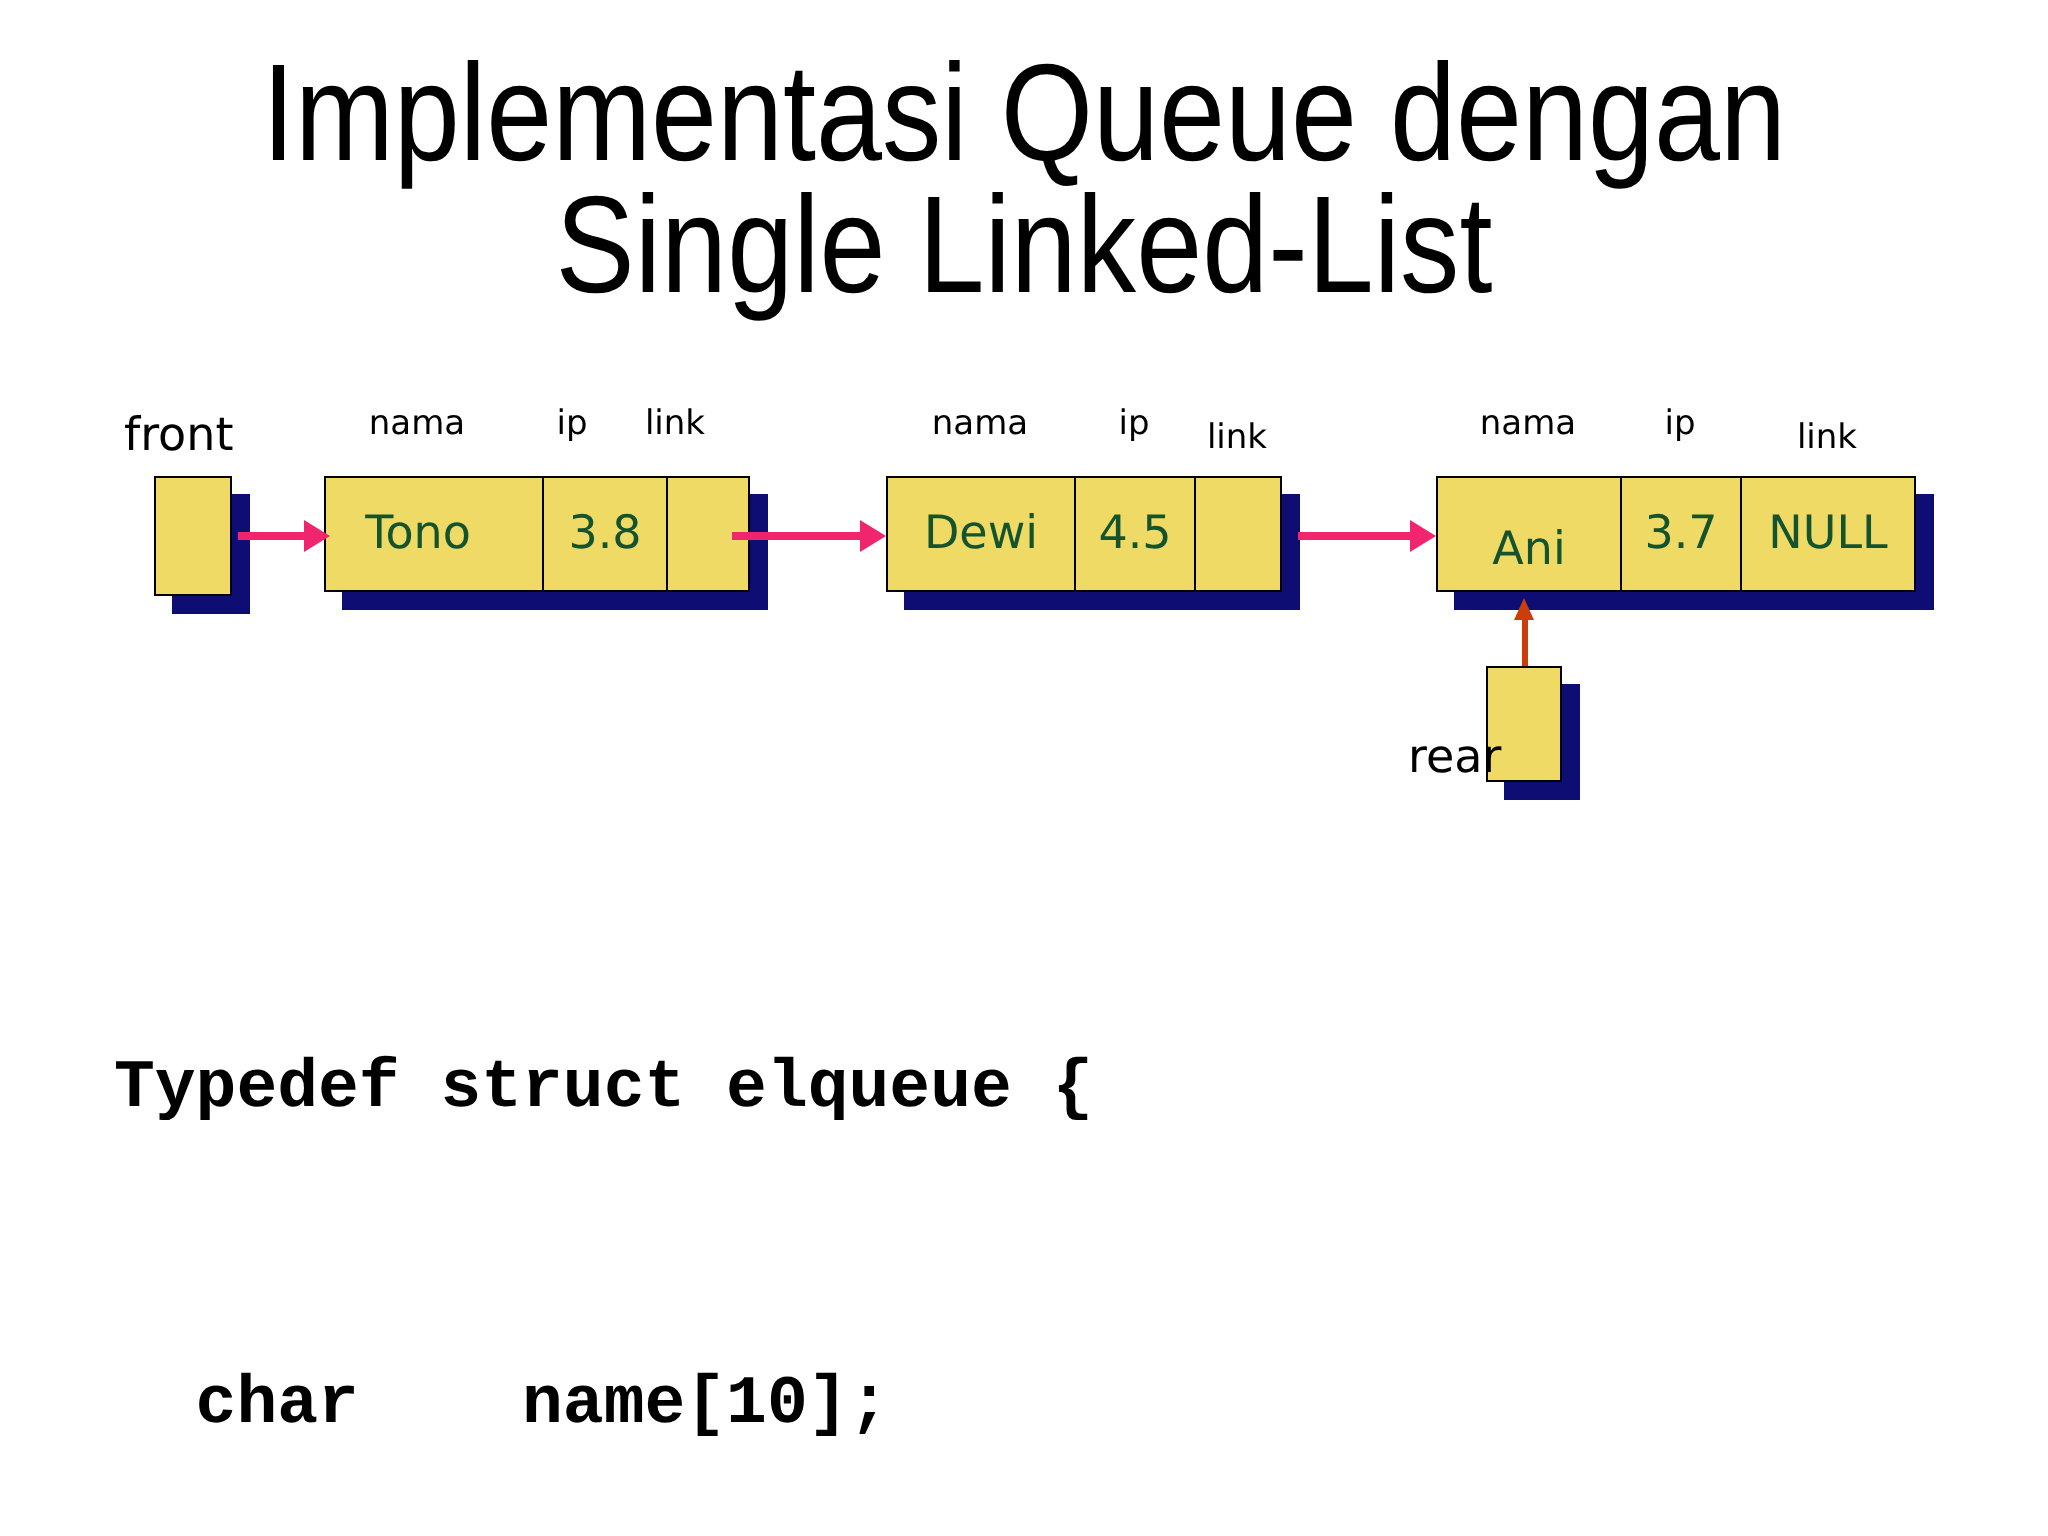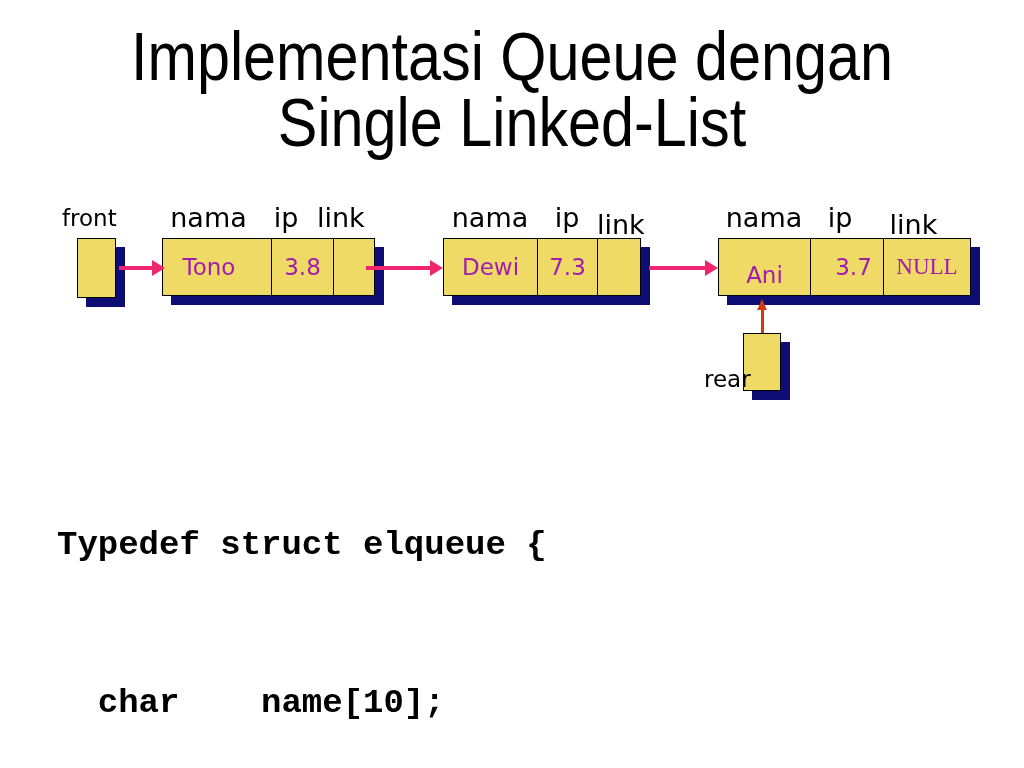--- a/index.html
+++ b/index.html
@@ -24,26 +24,26 @@
     position:absolute; background:#EEDA65; border:1.5px solid #000;
     box-shadow:9px 9px 0 #0D0D73;
   }
 
   .node {
     position:absolute; display:flex; background:#EEDA65;
     border:1.5px solid #000; box-shadow:9px 9px 0 #0D0D73; height:56px;
   }
   .cell {
     display:flex; align-items:center; justify-content:center;
-    font-size:23px; color:#a21caf;
+    font-size:23px; color:#14532d;
   }
   .cell + .cell { border-left:1.5px solid #000; }
 
   .hdr { position:absolute; display:flex; top:202px; }
-  .hdr span { display:block; text-align:center; font-size:27px; color:#000; }
+  .hdr span { display:block; text-align:center; font-size:17px; color:#000; }
   .hdr span.low { transform:translateY(7px); }
 
   .harrow { position:absolute; height:4px; background:#F1256D; top:266px; }
   .harrow::after {
     content:""; position:absolute; right:-12px; top:-6px;
     border-left:13px solid #F1256D;
     border-top:8px solid transparent; border-bottom:8px solid transparent;
   }
 
   .varrow { position:absolute; width:3px; background:#CC3D0E; }
@@ -86,34 +86,34 @@
   </div>
 
   <div class="hdr" style="left:443px;">
     <span style="width:94px;">nama</span>
     <span style="width:60px;">ip</span>
     <span style="width:43px;" class="low">link</span>
   </div>
 
   <div class="node" style="left:443px; top:238px;">
     <div class="cell" style="width:93px;">Dewi</div>
-    <div class="cell" style="width:59px;">7.3</div>
+    <div class="cell" style="width:59px;">4.5</div>
     <div class="cell" style="width:42px;"></div>
   </div>
 
   <div class="hdr" style="left:718px;">
     <span style="width:92px;">nama</span>
     <span style="width:60px;">ip</span>
     <span style="width:87px;" class="low">link</span>
   </div>
 
   <div class="node" style="left:718px; top:238px;">
     <div class="cell" style="width:91px;margin-top:16px;">Ani</div>
-    <div class="cell" style="width:59px;padding-left:13px;">3.7</div>
-    <div class="cell" style="width:86px;font-family:Liberation Serif, serif;">NULL</div>
+    <div class="cell" style="width:59px;">3.7</div>
+    <div class="cell" style="width:86px;">NULL</div>
   </div>
 
   <div class="harrow" style="left:119px; width:34px;"></div>
   <div class="harrow" style="left:366px; width:65px;"></div>
   <div class="harrow" style="left:649px; width:57px;"></div>
 
   <div class="varrow" style="left:761px; top:310px; height:23px;"></div>
   <div class="pbox" style="left:743px; top:333px; width:36px; height:56px;"></div>
   <div class="lbl" style="left:704px; top:366px;">rear</div>
 

